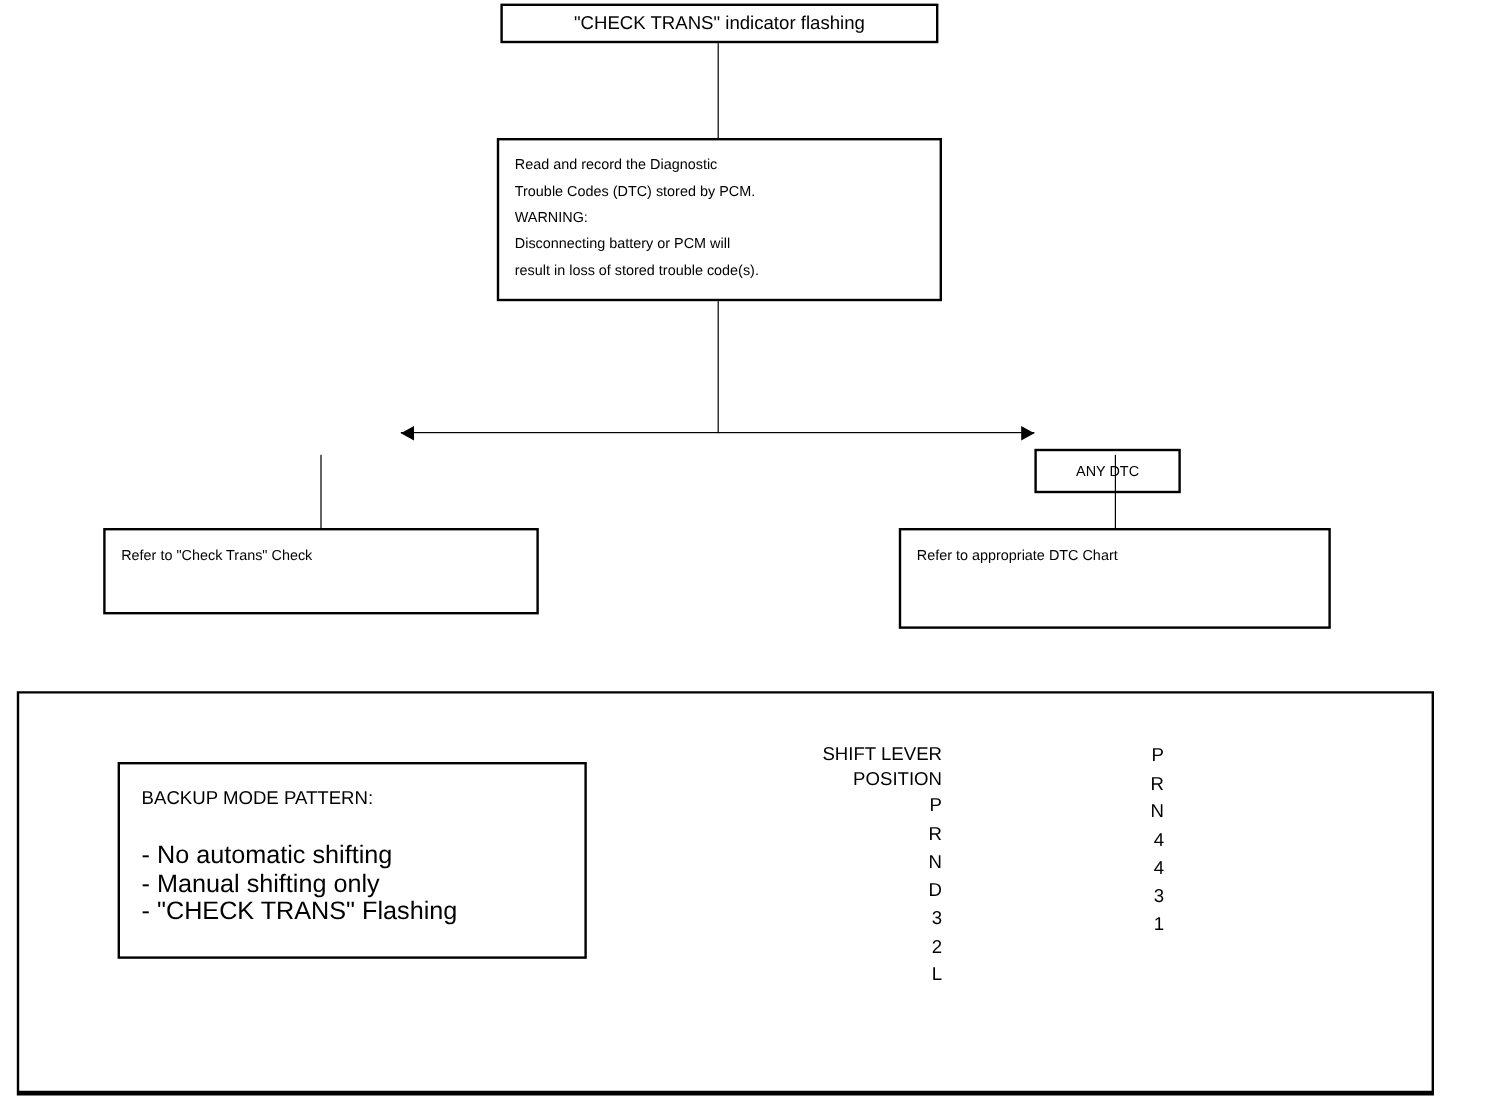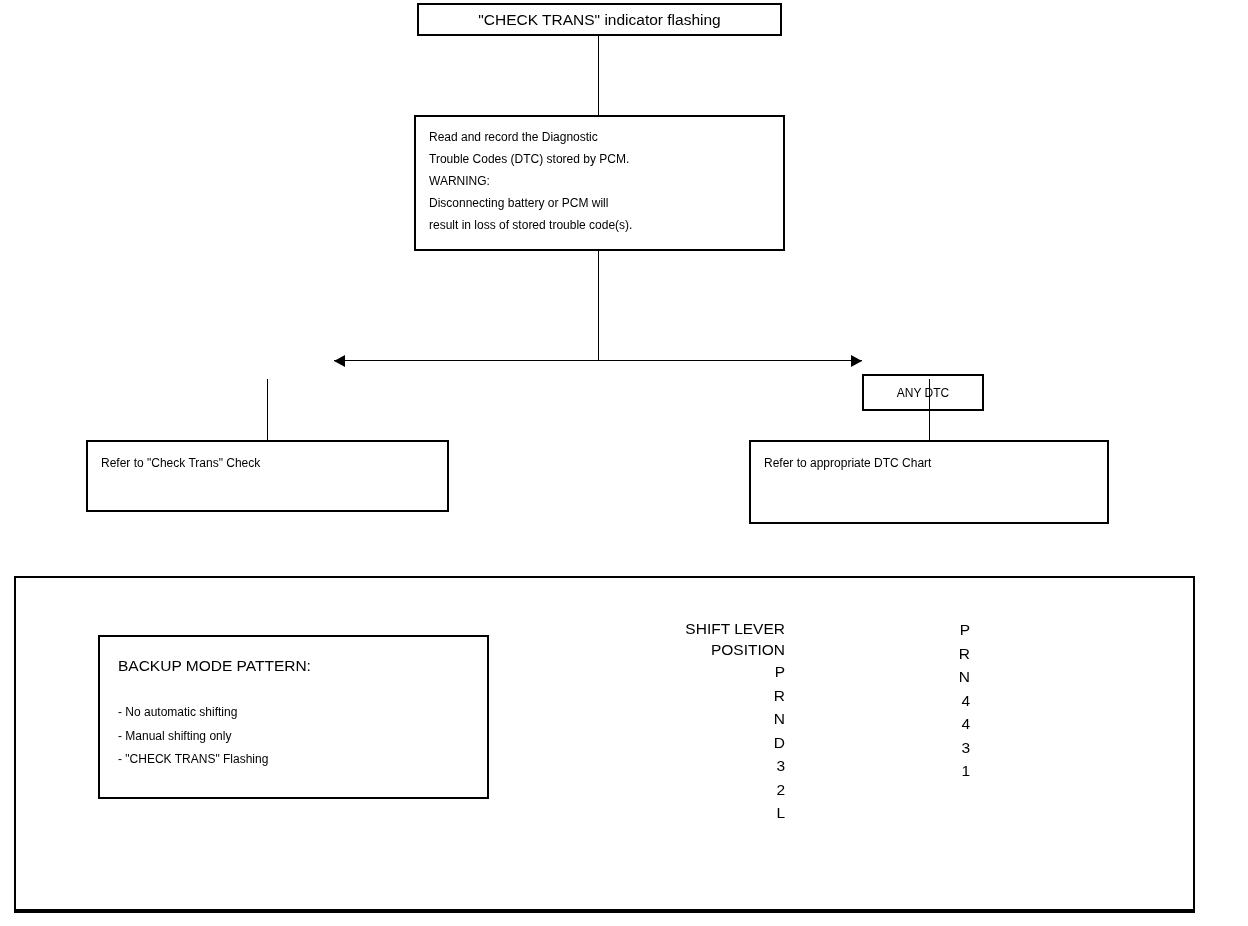--- a/index.html
+++ b/index.html
@@ -106,21 +106,21 @@
     background: #fff;
   }
   #node-pattern {
     left: 70px; top: 635px; width: 391px; height: 164px;
     padding: 20px 0 0 18px;
     margin-left: 28px;
   }
   #node-pattern .pattern-title { font-size: 15.5px; }
   #node-pattern .pattern-list {
     margin-top: 26px;
-    font-size: 12px;
+    font-size: 21px;
     line-height: 23.5px;
     white-space: pre-line;
   }
 
   #gear-table {
     position: absolute;
     left: 600px; top: 618px;
     width: 370px;
     font-size: 15.5px;
     display: flex;

